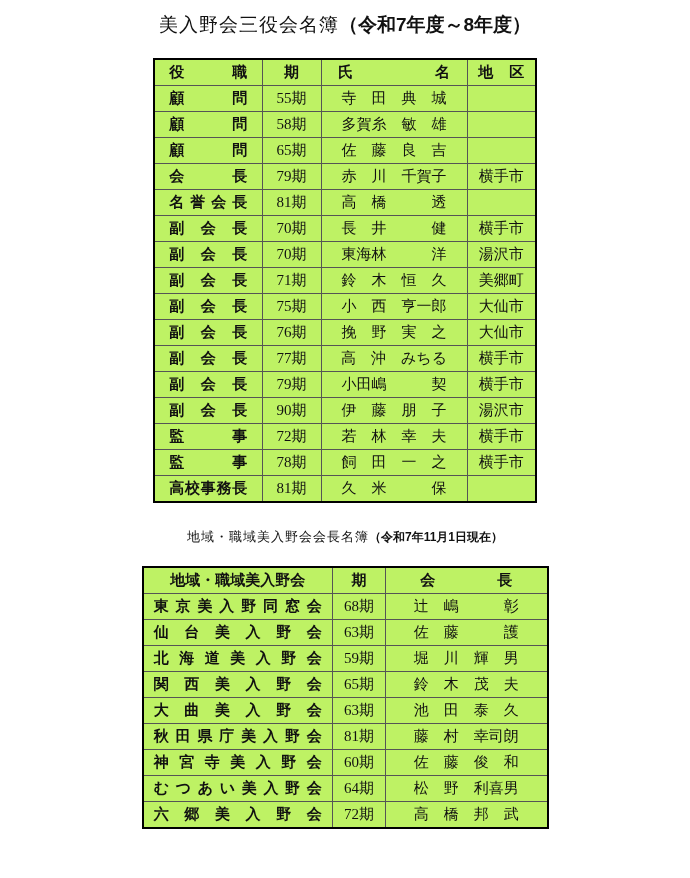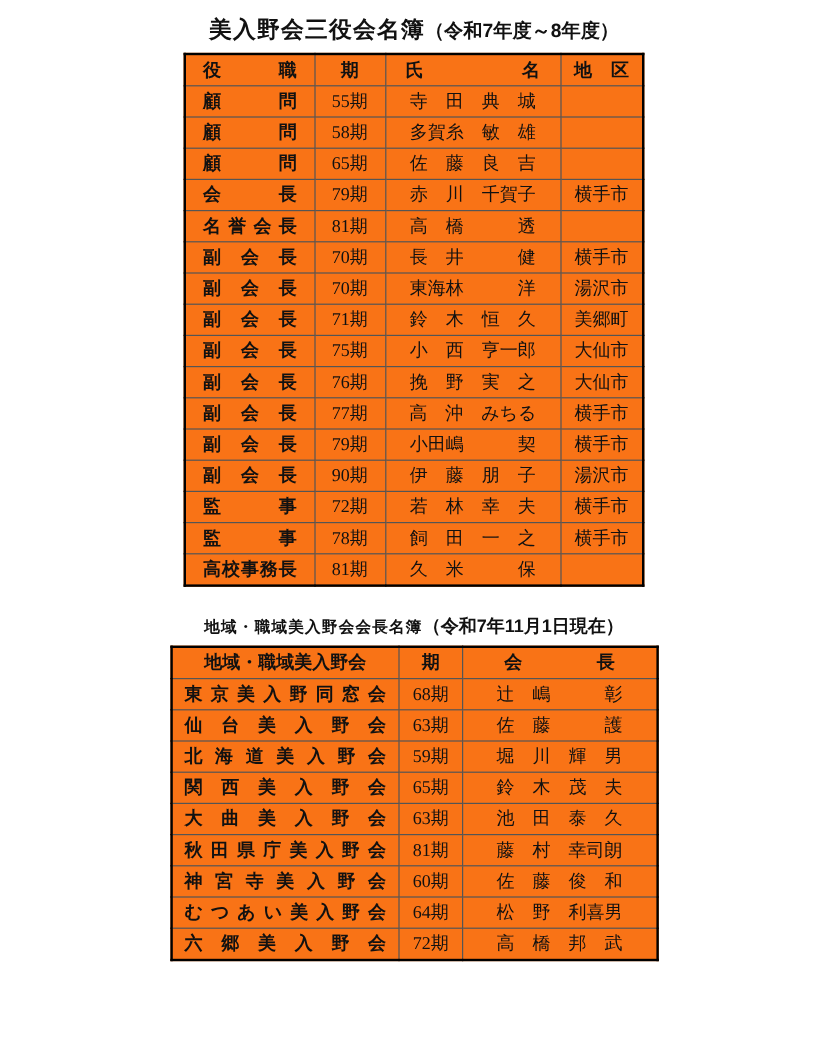--- a/index.html
+++ b/index.html
@@ -6,33 +6,33 @@
   body {
     width:690px; height:878px;
     font-family:"Liberation Sans", sans-serif;
     color:#111;
   }
   .page { width:690px; height:878px; position:relative; overflow:hidden; }
 
   .title-block { text-align:center; }
   .title-block.first { padding-top:12px; }
   .title-block.second { padding-top:24px; }
-  .title-main { font-weight:bold; letter-spacing:1px; }
+  .title-main { font-weight:normal; letter-spacing:1px; }
   .first  .title-main { font-size:19px; }
   .second .title-main { font-size:13px; }
   .title-note { font-weight:bold; }
-  .first  .title-note { font-size:16px; }
-  .second .title-note { font-size:15px; }
+  .first  .title-note { font-size:19px; }
+  .second .title-note { font-size:12px; }
 
   table {
     border-collapse:collapse;
     table-layout:fixed;
-    margin:6px auto 0 auto;
+    margin:20px auto 0 auto;
     border:2px solid #000;
-    background:#f97316;
+    background:#bef264;
   }
   .t1 { width:382px; }
   .t2 { width:405px; }
   th, td {
     border:1px solid #555;
     height:25px;
     padding:0 2px;
     text-align:center;
     vertical-align:middle;
     font-size:15px;

